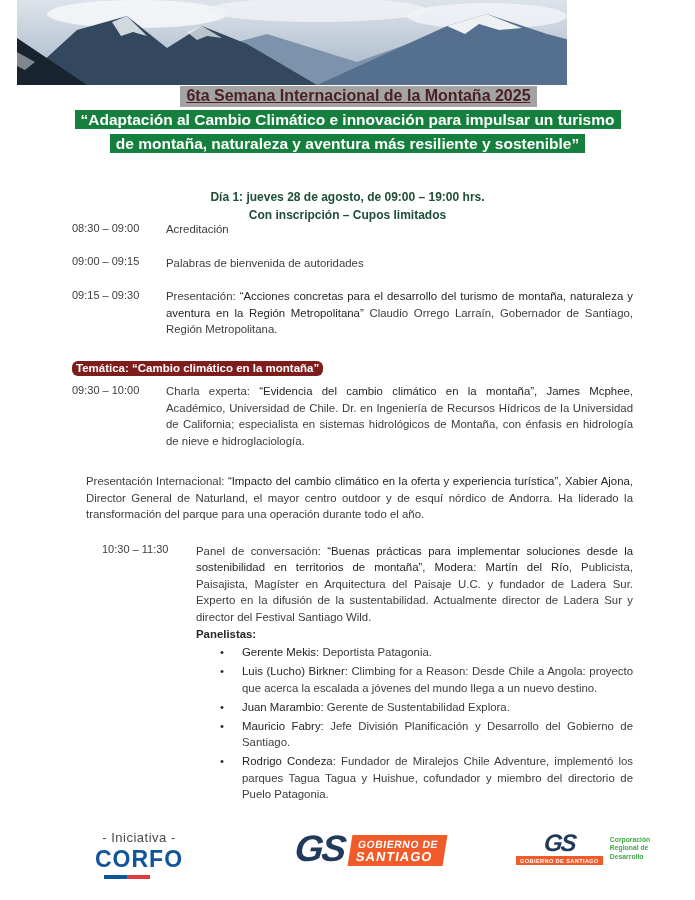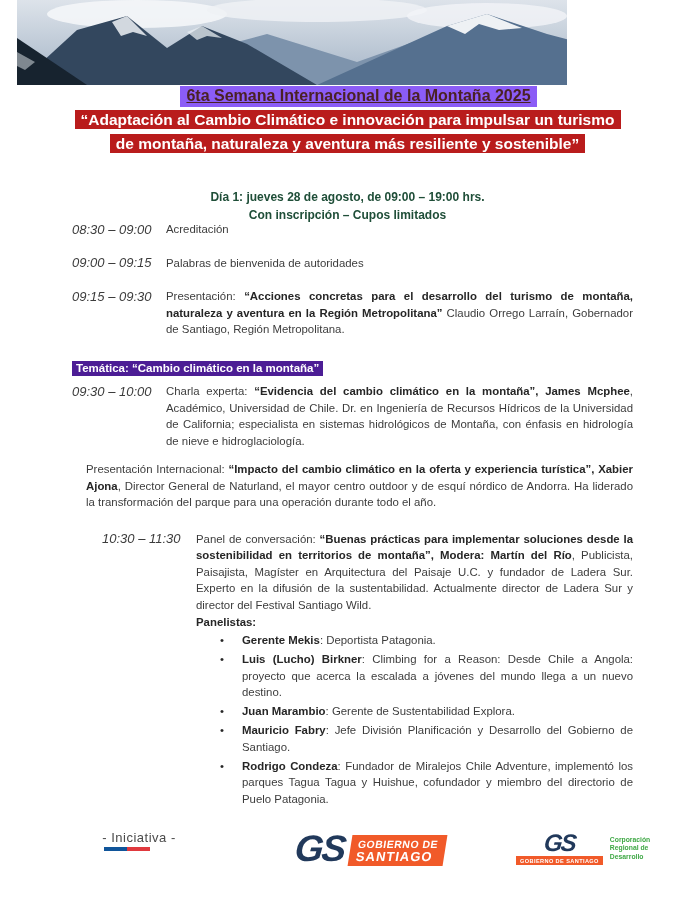--- a/index.html
+++ b/index.html
@@ -11,35 +11,35 @@
   .banner{position:absolute;top:0;left:17px;width:550px;height:85px;overflow:hidden;}
   .banner svg{display:block;}
   .andes-logo{position:absolute;top:6px;left:551px;width:70px;text-align:center;line-height:1;}
   .andes-dome{margin:0 auto;display:block;}
   .andes-name-top{font-size:9.5px;letter-spacing:2px;color:#1d3a6b;margin-top:2px;font-weight:400;}
   .andes-name-bottom{font-size:11px;letter-spacing:1px;color:#1d3a6b;font-weight:700;margin-top:1px;}
   .andes-rule{width:44px;height:2px;background:#c0504d;margin:3px auto 2px;}
   .andes-country{font-size:5px;letter-spacing:3px;color:#c0504d;font-weight:700;}
   
   .header{position:absolute;top:86px;left:0;width:695px;text-align:center;}
-  .title-line{display:inline-block;background:#8b5cf6;color:#4A2125;font-weight:700;
+  .title-line{display:inline-block;background:#a3a3a3;color:#4A2125;font-weight:700;
     font-size:16px;padding:1px 6px 2px;text-decoration:underline;margin-left:22px;}
   .subtitle-wrap{max-width:556px;margin:1px auto 0;line-height:24px;}
-  .subtitle-line{background:#b91c1c;color:#ffffff;font-weight:700;font-size:15.5px;
+  .subtitle-line{background:#15803d;color:#ffffff;font-weight:700;font-size:15.5px;
     padding:1px 6px;-webkit-box-decoration-break:clone;box-decoration-break:clone;}
   .day-block{margin-top:32px;line-height:18px;}
   .day-line{font-size:12px;font-weight:700;color:#1F4E38;}
   
   .schedule{position:absolute;top:221px;left:72px;width:561px;}
   .row{display:flex;margin-bottom:17px;}
-  .time{flex:none;width:80px;font-size:13px;color:#3c3c3c;white-space:nowrap;padding-top:0.5px;font-style:italic;}
+  .time{flex:none;width:80px;font-size:11px;color:#3c3c3c;white-space:nowrap;padding-top:0.5px;}
   .desc{flex:1;padding-left:14px;font-size:11.4px;line-height:1.45;text-align:justify;color:#3c3c3c;}
-  .b{font-weight:700;color:#262626;}
-  .section-heading{display:inline-block;background:#4c1d95;color:#ffffff;font-weight:700;
-    font-size:11.5px;padding:1.5px 4px 2px;margin:8px 0 4px 0;}
+  .b{font-weight:400;color:#262626;}
+  .section-heading{display:inline-block;background:#7f1d1d;color:#ffffff;font-weight:700;
+    font-size:11.5px;padding:1.5px 4px 2px;margin:8px 0 4px 0;border-radius:6px;}
   .panelists-label{font-weight:700;color:#262626;}
   .bullets{margin-top:2px;}
   .bullet-item{display:flex;margin:0 0 2.5px 24px;}
   .dot{flex:none;width:22px;color:#262626;font-size:11.4px;line-height:1.45;}
   .bullet-text{flex:1;font-size:11.4px;line-height:1.45;text-align:justify;}
   
   .footer{position:absolute;left:0;bottom:0;width:695px;height:80px;}
   .corfo{position:absolute;left:84px;top:10px;text-align:center;width:110px;}
   .corfo-tagline{font-size:13px;color:#4a4a4a;letter-spacing:0.5px;}
   .corfo-name{font-size:23px;font-weight:800;color:#10559A;letter-spacing:1px;margin-top:1px;}
@@ -128,21 +128,21 @@
 
     <div class="row">
       <div class="time">09:15 – 09:30</div>
       <div class="desc"><span>Presentación: </span><span class="b">“Acciones concretas para el desarrollo del turismo de montaña, naturaleza y aventura en la Región Metropolitana”</span><span> Claudio Orrego Larraín, Gobernador de Santiago, Región Metropolitana.</span></div>
     </div>
 
     <div style="margin:-2px 0 3px;">
       <span class="section-heading">Temática: “Cambio climático en la montaña”</span>
     </div>
 
-    <div class="row" style="margin-bottom:12px;justify-content:space-between;">
+    <div class="row" style="margin-bottom:24px;justify-content:space-between;">
       <div class="time">09:30 – 10:00</div>
       <div class="desc"><span>Charla experta: </span><span class="b">“Evidencia del cambio climático en la montaña”, James Mcphee</span><span>, Académico, Universidad de Chile. Dr. en Ingeniería de Recursos Hídricos de la Universidad de California; especialista en sistemas hidrológicos de Montaña, con énfasis en hidrología de nieve e hidroglaciología.</span></div>
     </div>
 
     <div class="row" style="margin-bottom:20px;">
       <div class="desc"><span>Presentación Internacional: </span><span class="b">“Impacto del cambio climático en la oferta y experiencia turística”, Xabier Ajona</span><span>, Director General de Naturland, el mayor centro outdoor y de esquí nórdico de Andorra. Ha liderado la transformación del parque para una operación durante todo el año.</span></div>
     </div>
 
     <div class="row" style="margin-bottom:18px;margin-left:30px;">
       <div class="time">10:30 – 11:30</div>
@@ -174,20 +174,21 @@
       </div>
     </div>
 
 
   </div>
 
   <div class="footer">
 
     <div class="corfo">
       <div class="corfo-tagline">- Iniciativa -</div>
+      <div class="corfo-name">CORFO</div>
       <div class="corfo-flagline" style="margin-left:20px;">
         <span class="fl-blue"></span>
         <span class="fl-red"></span>
       </div>
     </div>
 
     <div class="gs-main">
       <div class="gs-mono">GS</div>
       <div class="gs-flag">
         <div class="gfl1">GOBIERNO DE</div>

